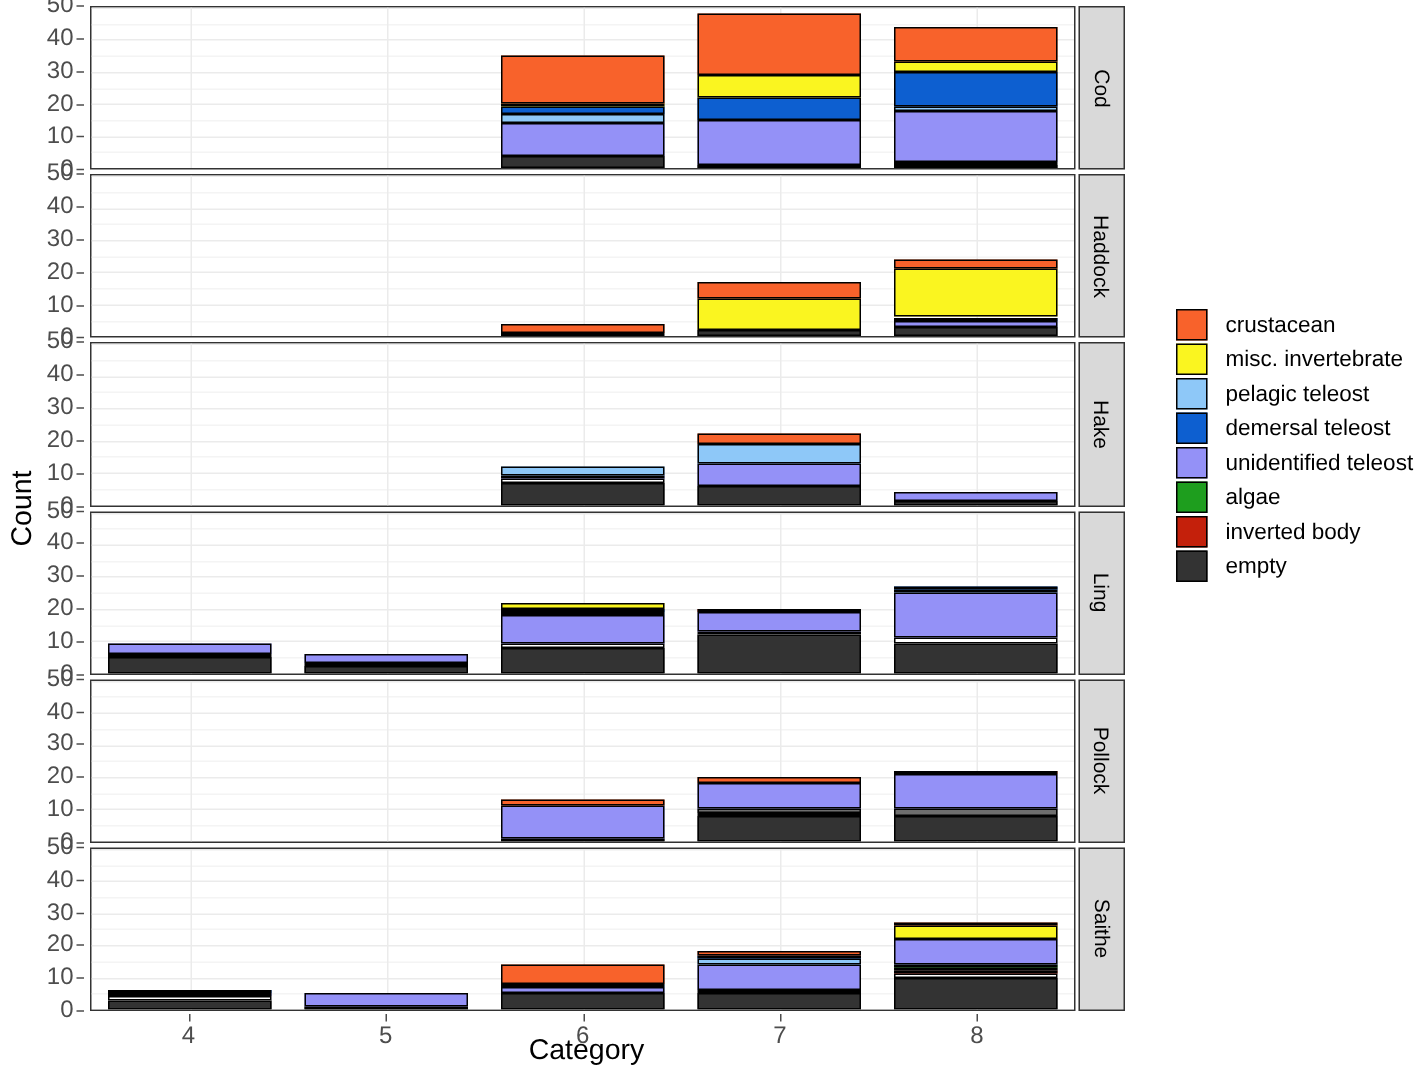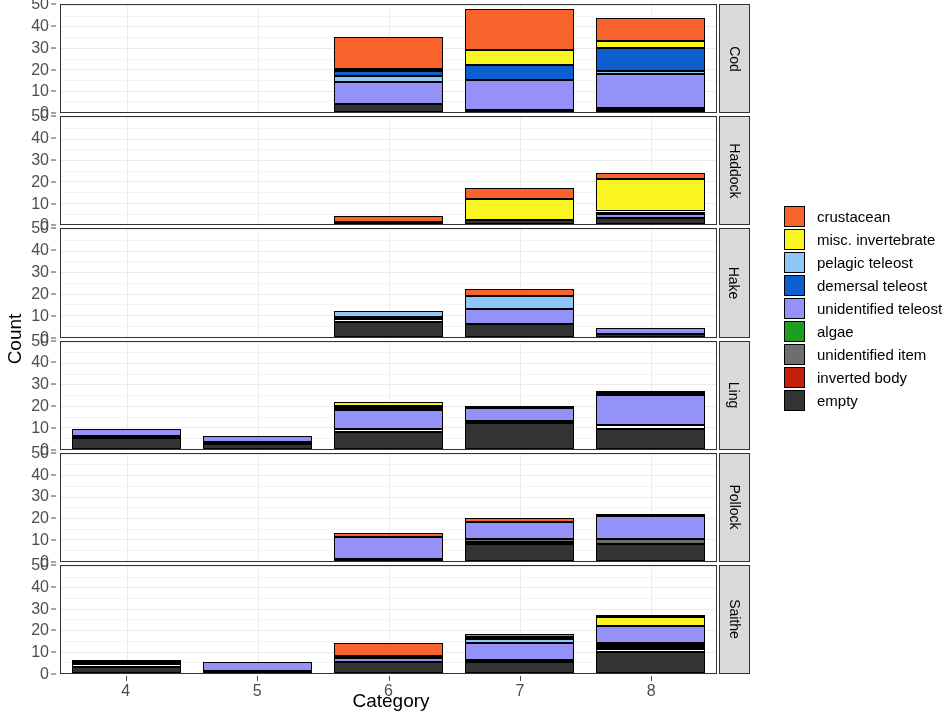--- a/index.html
+++ b/index.html
@@ -454,24 +454,20 @@
         </div>
         <div class="legend-item">
           <div class="swatch" style="background: rgb(148, 145, 247);"></div>
           <div class="legend-label">unidentified teleost</div>
         </div>
         <div class="legend-item">
           <div class="swatch" style="background: rgb(30, 158, 30);"></div>
           <div class="legend-label">algae</div>
         </div>
         <div class="legend-item">
-          <div class="swatch" style="background: rgb(110, 110, 110);"></div>
-          <div class="legend-label">unidentified item</div>
-        </div>
-        <div class="legend-item">
           <div class="swatch" style="background: rgb(196, 32, 11);"></div>
           <div class="legend-label">inverted body</div>
         </div>
         <div class="legend-item">
           <div class="swatch" style="background: rgb(51, 51, 51);"></div>
           <div class="legend-label">empty</div>
         </div>
       </div>
   </div>
 

